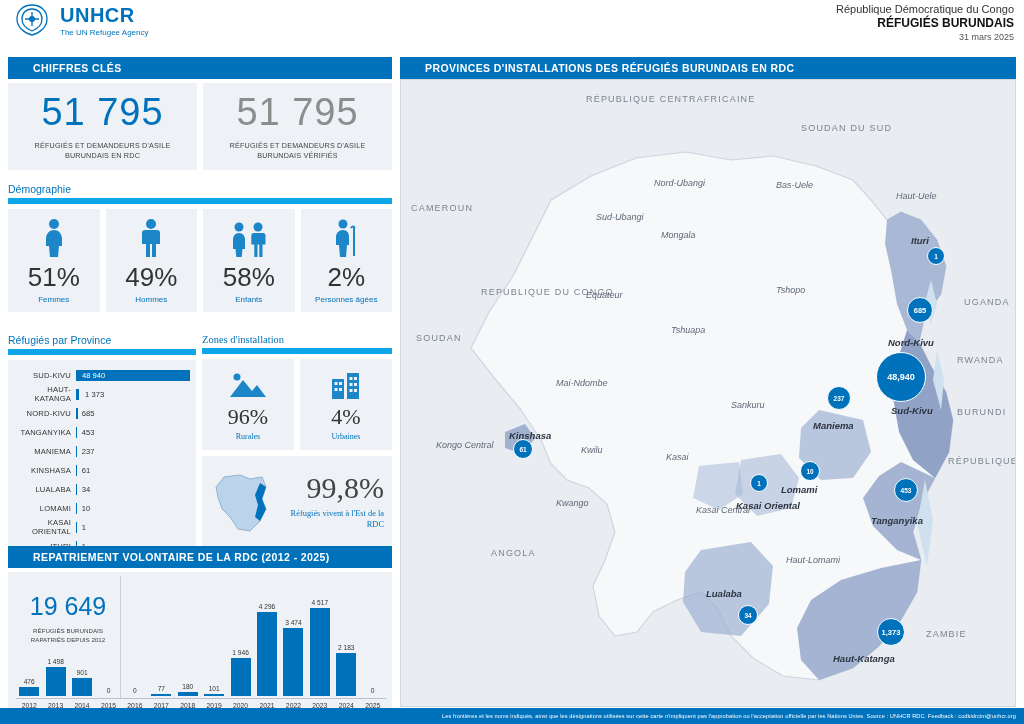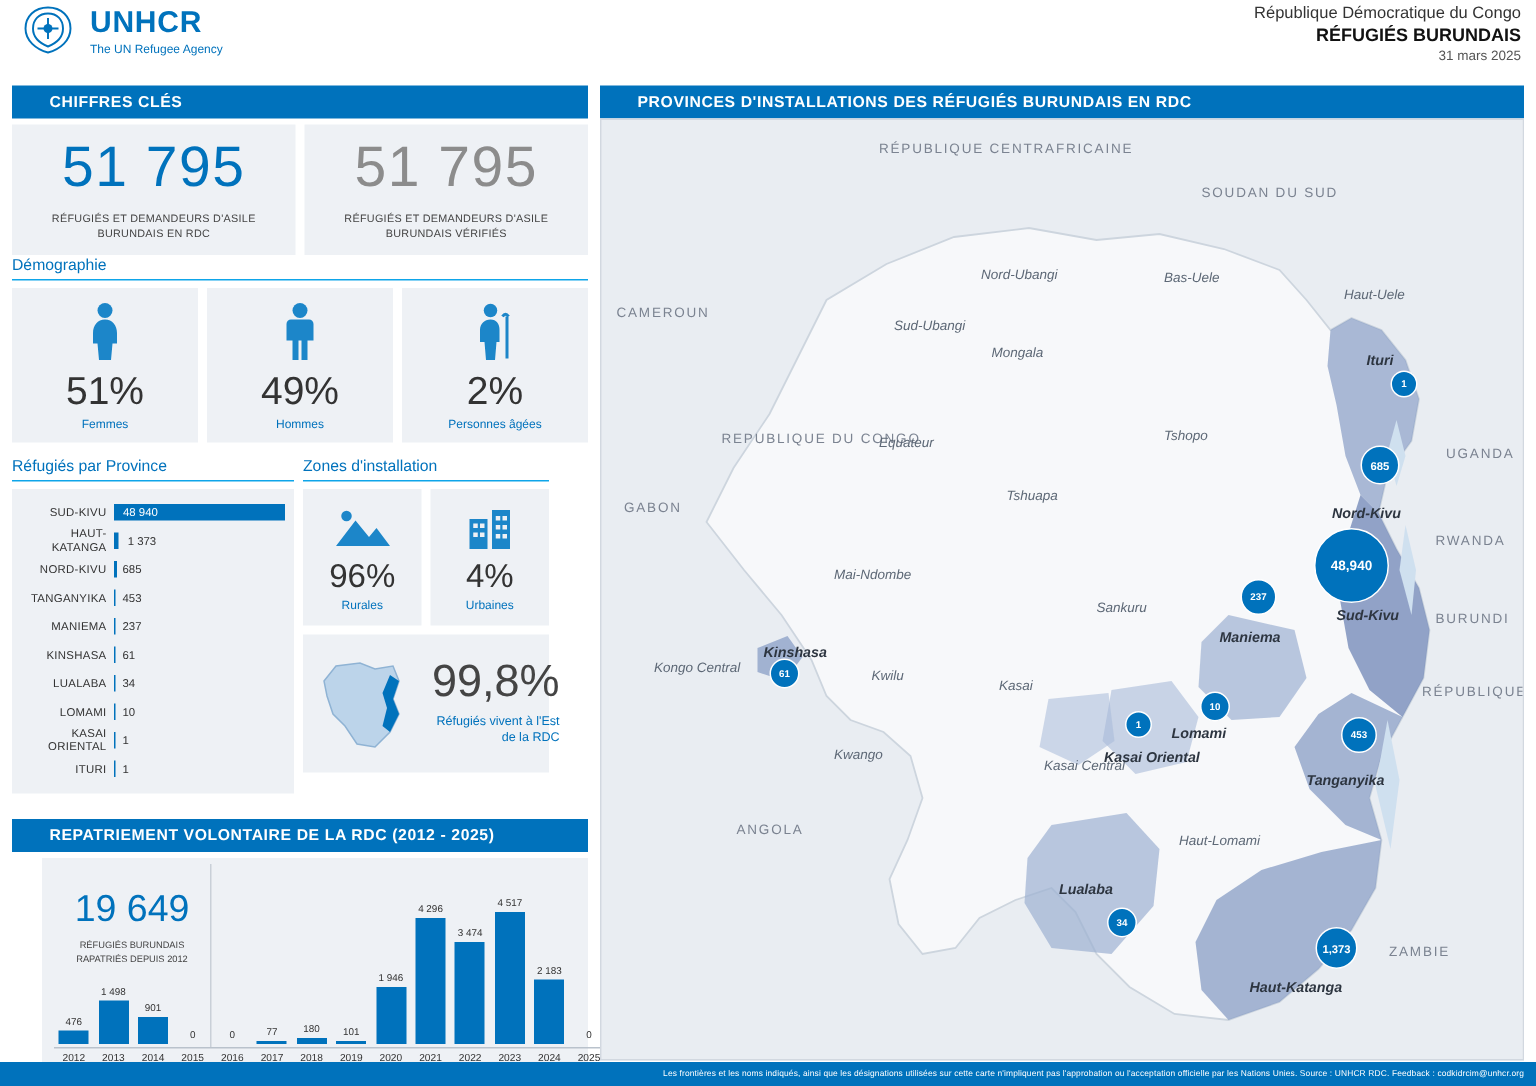--- a/index.html
+++ b/index.html
@@ -35,33 +35,33 @@
   .left { position: absolute; left: 8px; top: 57px; width: 384px; }
 
   .kpi-row { display: flex; gap: 6px; margin-top: 4px; }
   .kpi-box { flex: 1; background: #eef1f5; padding: 10px 8px 8px; text-align: center; }
   .kpi-num { font-size: 38px; font-weight: 300; line-height: 1; letter-spacing: 1px; }
   .kpi-num.blue { color: #0072bc; }
   .kpi-num.grey { color: #8c8c8c; }
   .kpi-lbl { font-size: 7.2px; color: #444; margin-top: 10px; line-height: 1.45; letter-spacing: .2px; }
 
   .subhead {
-    font-size: 10.5px; color: #0072bc; border-bottom: 1px solid #0ea5e9;
-    padding-bottom: 3px; margin-top: 1px;
+    font-size: 10.5px; color: #0072bc; border-bottom: 6px solid #0ea5e9;
+    padding-bottom: 3px; margin-top: 13px;
   }
 
   .demo-row { display: flex; gap: 6px; margin-top: 5px; }
   .demo-box { flex: 1; background: #eef1f5; text-align: center; padding: 9px 2px 8px; }
   .demo-icon { height: 40px; display: flex; align-items: flex-end; justify-content: center; }
   .demo-pct { font-size: 26px; font-weight: 300; color: #333; margin-top: 6px; line-height: 1; }
   .demo-lbl { font-size: 8px; color: #0072bc; margin-top: 5px; }
 
   .mid-row { display: flex; gap: 6px; margin-top: 9px; }
   .prov-col { width: 188px; }
-  .zones-col { width: 164px; }
+  .zones-col { width: 190px; font-family: Liberation Serif, serif; }
 
   .prov-list { background: #eef1f5; margin-top: 5px; padding: 6px 6px 7px; }
   .prov-item { display: flex; align-items: center; height: 19px; font-size: 7.6px; }
   .prov-name { width: 62px; text-align: right; padding-right: 5px; color: #333; letter-spacing: .2px; }
   .prov-bar-wrap { flex: 1; position: relative; height: 11px; }
   .prov-bar { height: 11px; background: #0072bc; }
   .prov-val { position: absolute; top: 1px; font-size: 7.6px; color: #333; white-space: nowrap; }
   .prov-val.inside { color: #fff; }
 
   .zone-row { display: flex; gap: 6px; margin-top: 5px; }
@@ -71,21 +71,21 @@
   .zone-lbl { font-size: 8px; color: #0072bc; margin-top: 4px; }
 
   .east-box { background: #eef1f5; margin-top: 6px; padding: 10px 8px; display: flex; align-items: center; gap: 8px; height: 92px; }
   .east-map { width: 70px; height: 74px; position: relative; }
   .east-right { flex: 1; text-align: right; }
   .east-pct { font-size: 30px; font-weight: 300; color: #444; line-height: 1; }
   .east-txt { font-size: 8.4px; color: #0072bc; margin-top: 5px; line-height: 1.35; }
 
   
   .repat { position: absolute; left: 8px; top: 546px; width: 384px; }
-  .repat-body { background: #eef1f5; margin-top: 4px; height: 148px; position: relative; padding: 6px 6px 0; margin-left: 20px; }
+  .repat-body { background: #eef1f5; margin-top: 4px; height: 148px; position: relative; padding: 6px 6px 0; }
   .repat-kpi { position: absolute; left: 10px; top: 22px; width: 100px; text-align: center; }
   .repat-num { font-size: 25px; font-weight: 300; color: #0072bc; line-height: 1; }
   .repat-lbl { font-size: 6.2px; color: #444; margin-top: 7px; line-height: 1.5; }
   .chart { position: absolute; left: 8px; top: 6px; width: 370px; height: 140px; }
   .chart-plot { position: absolute; left: 0; bottom: 22px; height: 108px; width: 370px; display: flex; align-items: flex-end; }
   .cbar-col { flex: 1; display: flex; flex-direction: column; align-items: center; justify-content: flex-end; height: 100%; }
   .cbar { width: 20px; background: #0072bc; }
   .cbar-val { font-size: 6.6px; color: #333; margin-bottom: 2px; }
   .chart-axis { position: absolute; left: 0; bottom: 0; width: 370px; height: 20px; display: flex; border-top: 1px solid #b9c2cc; padding-top: 3px; }
   .cx { flex: 1; text-align: center; font-size: 6.8px; color: #333; }
@@ -174,20 +174,34 @@
                 <circle cx="14" cy="6" r="5"></circle>
                 <path d="M8 12 h12 a3 3 0 0 1 3 3 v11 h-4 v13 h-4 v-13 h-2 v13 h-4 v-13 h-4 v-11 a3 3 0 0 1 3 -3z"></path>
               </g>
             </svg>
         </div>
         <div class="demo-pct">49%</div>
         <div class="demo-lbl">Hommes</div>
       </div>
       <div class="demo-box">
         <div class="demo-icon">
+          <svg width="44" height="40" viewBox="0 0 44 40">
+              <g fill="#1c86c9">
+            <circle cx="12" cy="9" r="4.5"></circle>
+                <path d="M12 15 c-4 0 -6 3 -6 7 v9 h2.5 l.8 8 h5.4 l.8 -8 h2.5 v-9 c0 -4 -2 -7 -6 -7z"></path>
+            <circle cx="31" cy="9" r="4.5"></circle>
+                <path d="M26 15 h10 a2.5 2.5 0 0 1 2.5 2.5 v9 h-3 v12.5 h-3.2 v-12.5 h-1.8 v12.5 h-3.2 v-12.5 h-3 v-9 a2.5 2.5 0 0 1 2.5 -2.5z"></path>
+          </g>
+            </svg>
+        </div>
+        <div class="demo-pct">58%</div>
+        <div class="demo-lbl">Enfants</div>
+      </div>
+      <div class="demo-box">
+        <div class="demo-icon">
           <svg width="32" height="40" viewBox="0 0 32 40">
               <g fill="#1c86c9">
             <circle cx="13" cy="6" r="4.5"></circle>
                 <path d="M13 12 c-4 0 -7 3 -7 7 l0 8 l3 0 l1 12 h6 l1 -12 l2 0 l0 -8 c0 -4 -2 -7 -6 -7z"></path>
             <rect x="23" y="10" width="2" height="28"></rect>
                 <path d="M21 10 q2 -3 4 0" stroke="#1c86c9" stroke-width="2" fill="none"></path>
           </g>
             </svg>
         </div>
         <div class="demo-pct">2%</div>
@@ -439,21 +453,21 @@
 
         <path d="M530 200 L536 224 L530 244 L524 222 Z" fill="#cfe0ef"></path>
         <path d="M536 270 L543 300 L540 330 L532 300 Z" fill="#cfe0ef"></path>
         <path d="M524 400 L532 440 L526 486 L516 444 Z" fill="#cfe0ef"></path>
       </svg>
 
     <div class="map-label country" style="left: 185px; top: 14px;">RÉPUBLIQUE CENTRAFRICAINE</div>
         <div class="map-label country" style="left: 400px; top: 43px;">SOUDAN DU SUD</div>
         <div class="map-label country" style="left: 10px; top: 123px;">CAMEROUN</div>
         <div class="map-label country" style="left: 80px; top: 207px;">REPUBLIQUE DU CONGO</div>
-        <div class="map-label country" style="left: 15px; top: 253px;">GABON</div>
+        <div class="map-label country" style="left: 15px; top: 253px;">SOUDAN</div>
         <div class="map-label country" style="left: 563px; top: 217px;">UGANDA</div>
         <div class="map-label country" style="left: 556px; top: 275px;">RWANDA</div>
         <div class="map-label country" style="left: 556px; top: 327px;">BURUNDI</div>
         <div class="map-label country" style="left: 547px; top: 376px;">RÉPUBLIQUE UNIE DE TANZANIE</div>
         <div class="map-label country" style="left: 90px; top: 468px;">ANGOLA</div>
         <div class="map-label country" style="left: 525px; top: 549px;">ZAMBIE</div>
         <div class="map-label prov" style="left: 253px; top: 98px;">Nord-Ubangi</div>
         <div class="map-label prov" style="left: 375px; top: 100px;">Bas-Uele</div>
         <div class="map-label prov" style="left: 495px; top: 111px;">Haut-Uele</div>
         <div class="map-label prov" style="left: 195px; top: 132px;">Sud-Ubangi</div>

